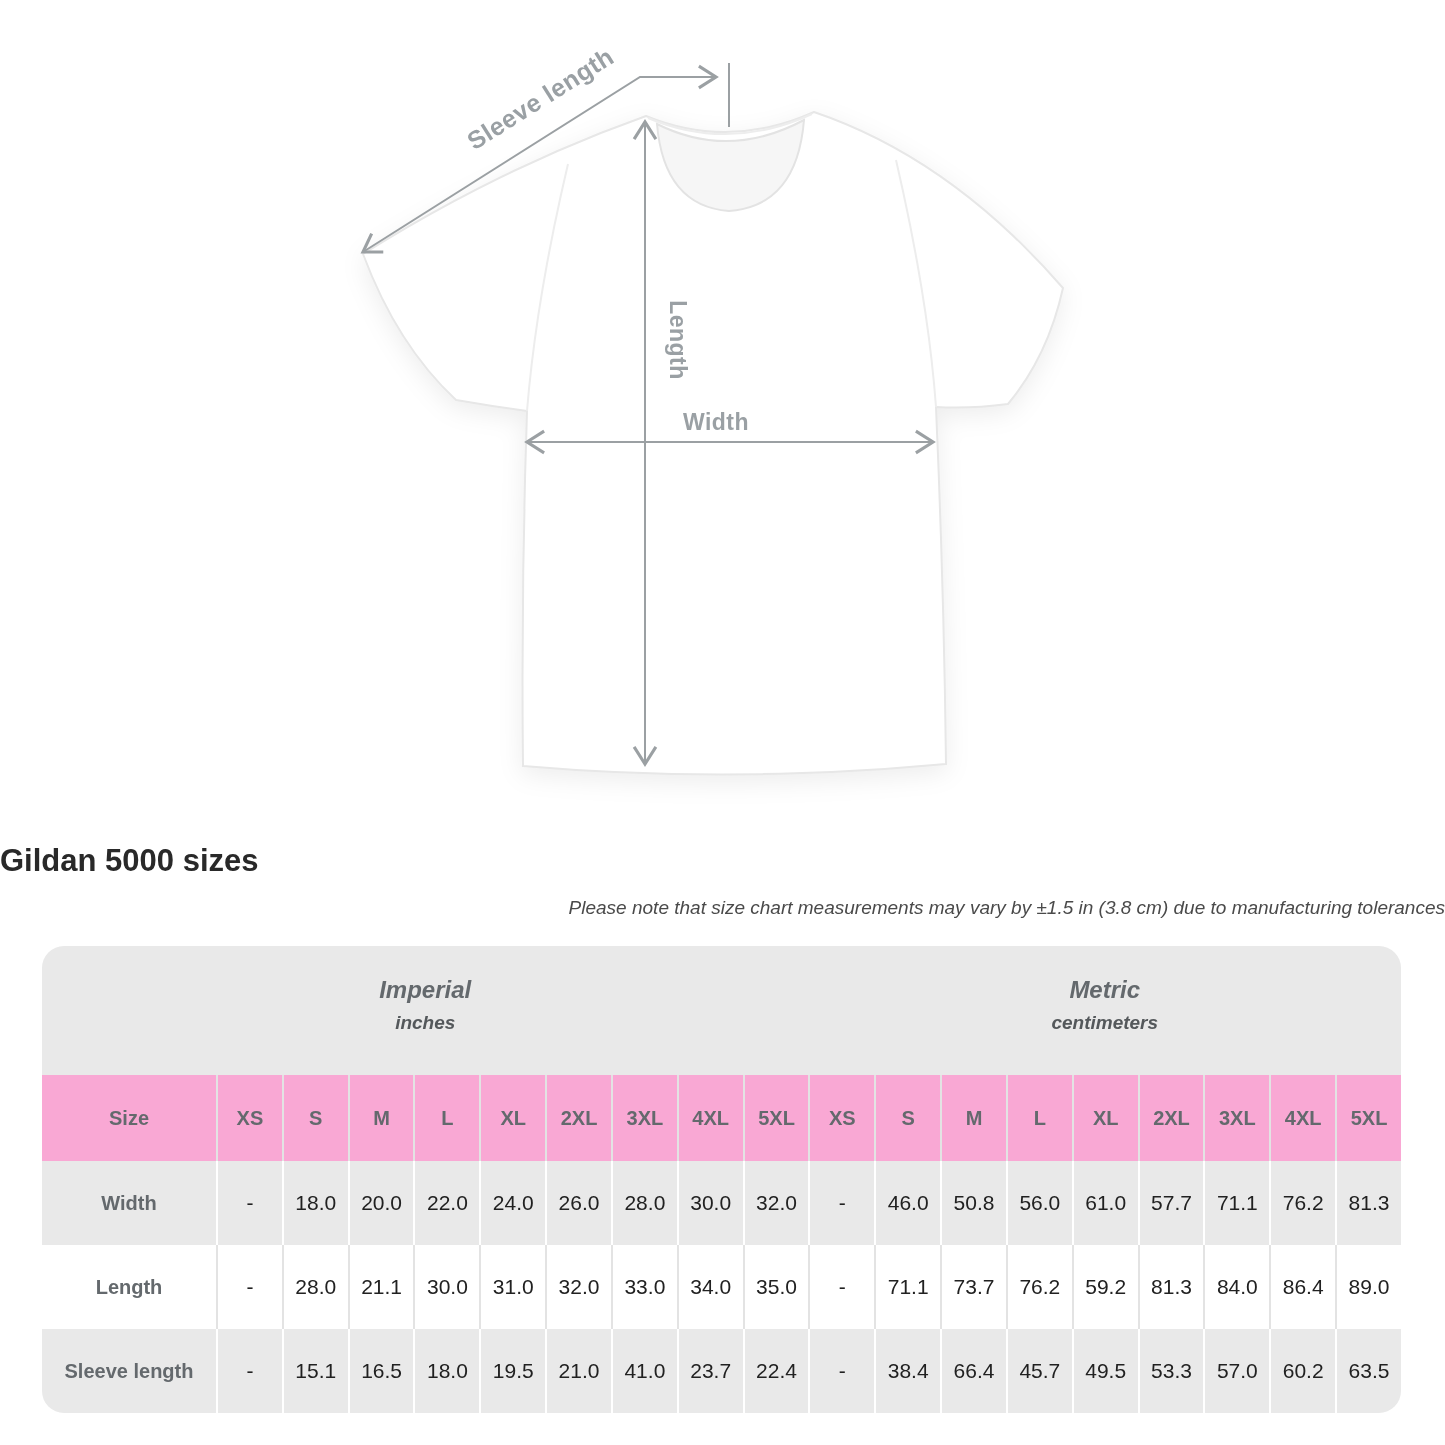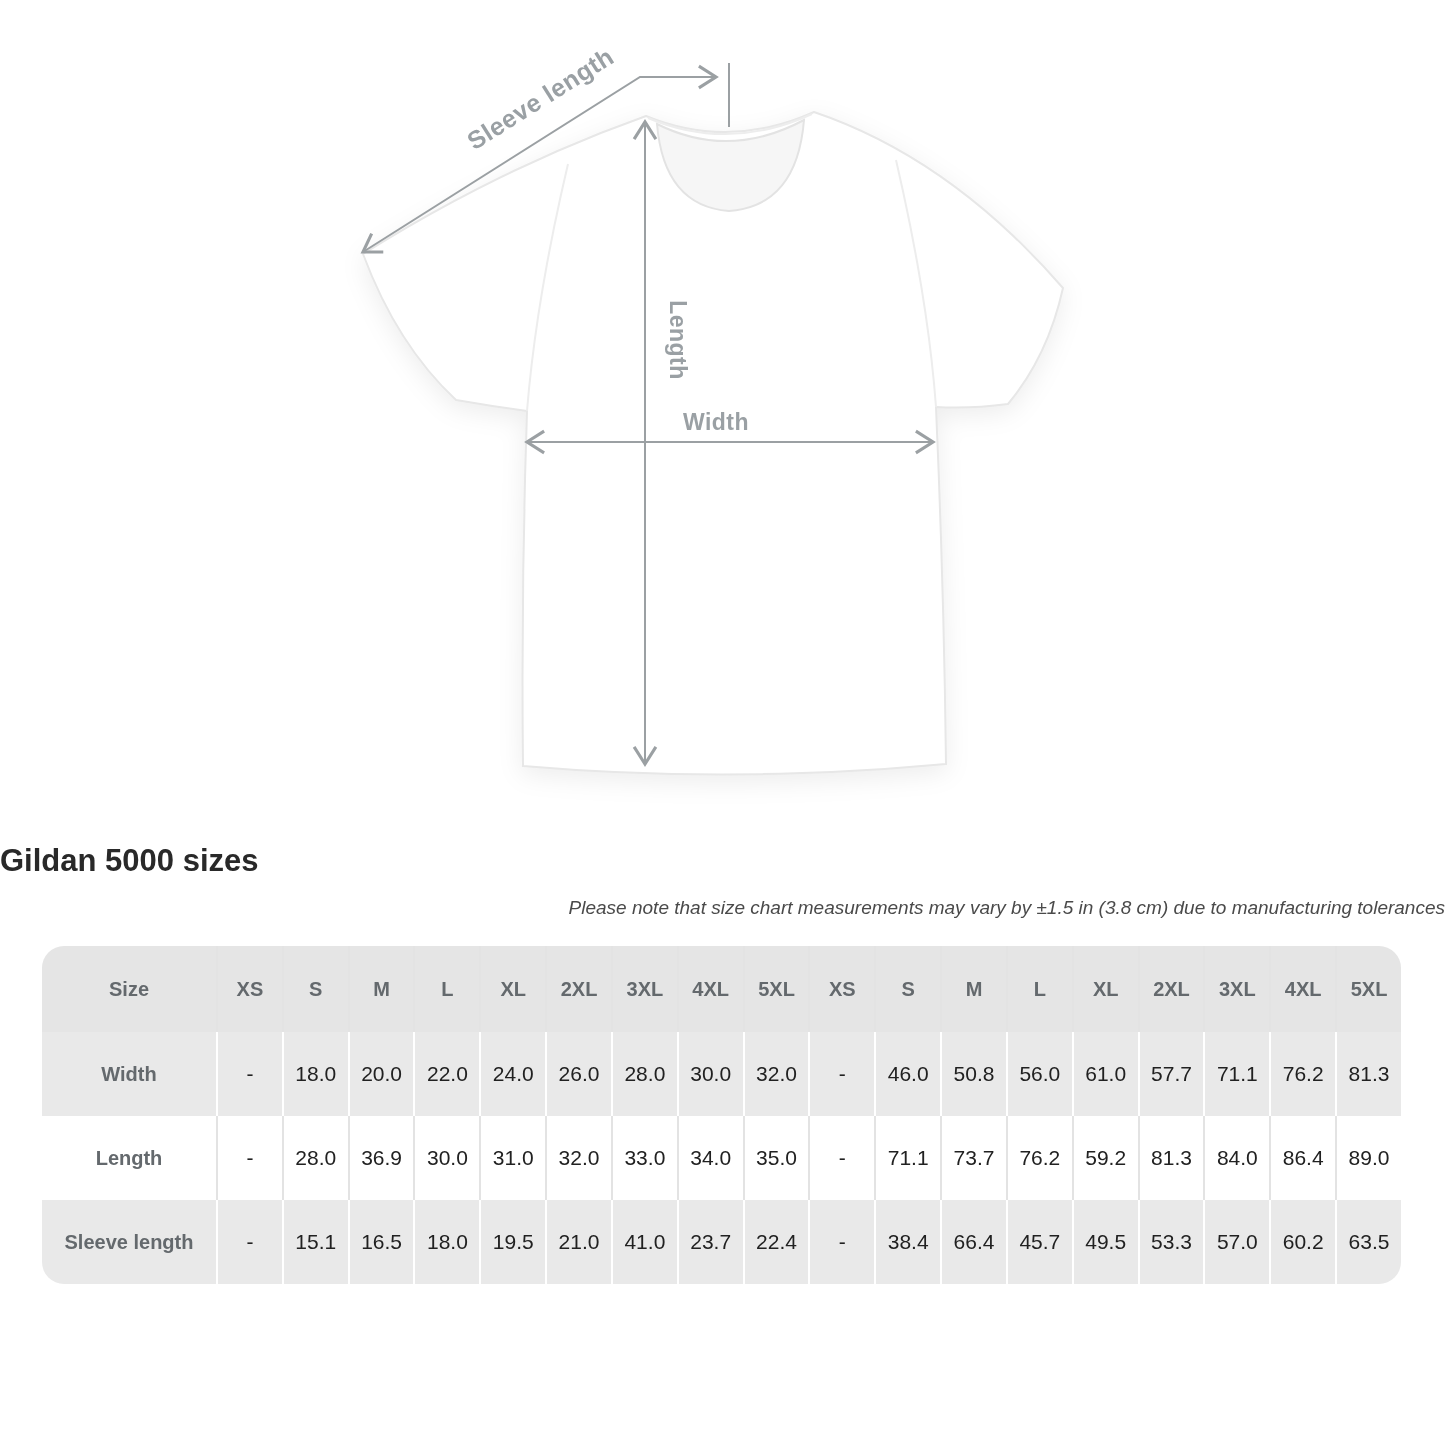--- a/index.html
+++ b/index.html
@@ -30,21 +30,21 @@
     border-radius:22px;overflow:hidden;
   }
   table.size-table{width:100%;border-collapse:separate;border-spacing:0;table-layout:fixed;}
   col.c-lab{width:174px;}
   .band th{
     background:#e9e9e9;height:117px;vertical-align:middle;text-align:center;padding:0 0 12px 0;
   }
   .band-title{font-style:italic;font-weight:bold;font-size:24px;color:#64696d;}
   .band-sub{font-style:italic;font-size:19px;color:#54585b;margin-top:8px;}
   tr.hdr th{
-    height:84px;background:#e5e5e5;text-align:center;vertical-align:middle;
+    height:84px;background:#f9a8d4;text-align:center;vertical-align:middle;
     font-weight:bold;font-size:20px;color:#64696d;border-left:2px solid #e3e3e3;
   }
   tr.hdr th:first-child{border-left:none;}
   tbody tr{height:84px;}
   tbody td{
     text-align:center;vertical-align:middle;font-size:21px;color:#212121;
     border-left:2px solid #e3e3e3;background:#ffffff;
   }
   tbody tr td:first-child{border-left:none;}
   tbody tr.shade td{background:#e9e9e9;border-left-color:#ffffff;}
@@ -121,20 +121,30 @@
           <col>
           <col>
           <col>
           <col>
           <col>
           <col>
           <col>
           <col>
       </colgroup>
       <thead>
+        <tr class="band">
+          <th colspan="10">
+            <div class="band-title">Imperial</div>
+            <div class="band-sub">inches</div>
+          </th>
+          <th colspan="9">
+            <div class="band-title">Metric</div>
+            <div class="band-sub">centimeters</div>
+          </th>
+        </tr>
         <tr class="hdr">
             <th class="lab">Size</th>
             <th>XS</th>
             <th>S</th>
             <th>M</th>
             <th>L</th>
             <th>XL</th>
             <th>2XL</th>
             <th>3XL</th>
             <th>4XL</th>
@@ -169,21 +179,21 @@
             <td class="val">61.0</td>
             <td class="val">57.7</td>
             <td class="val">71.1</td>
             <td class="val">76.2</td>
             <td class="val">81.3</td>
           </tr>
           <tr class="light">
             <td class="lab">Length</td>
             <td class="val">-</td>
             <td class="val">28.0</td>
-            <td class="val">36.9</td>
+            <td class="val">21.1</td>
             <td class="val">30.0</td>
             <td class="val">31.0</td>
             <td class="val">32.0</td>
             <td class="val">33.0</td>
             <td class="val">34.0</td>
             <td class="val">35.0</td>
             <td class="val">-</td>
             <td class="val">71.1</td>
             <td class="val">73.7</td>
             <td class="val">76.2</td>

